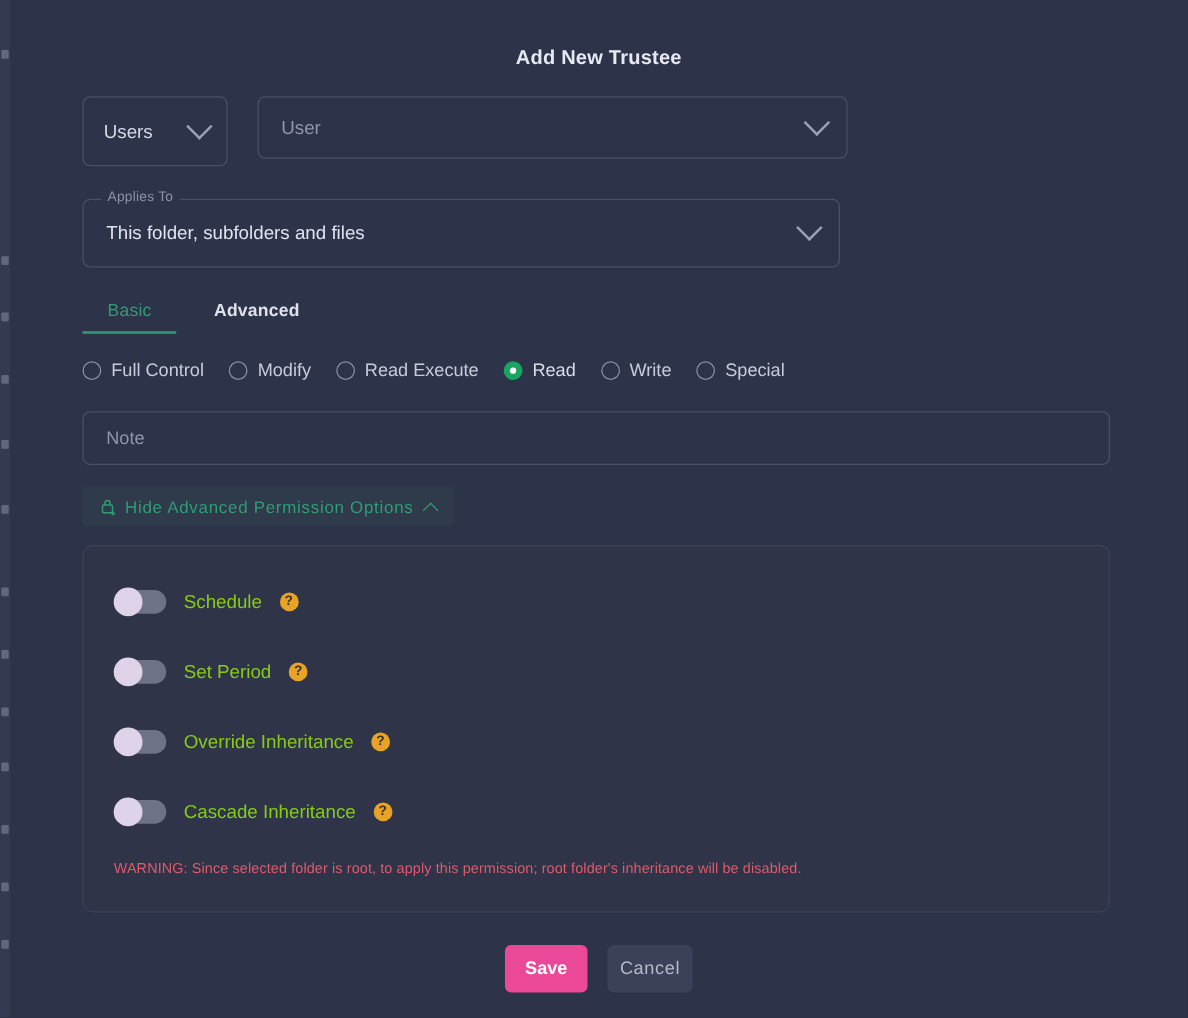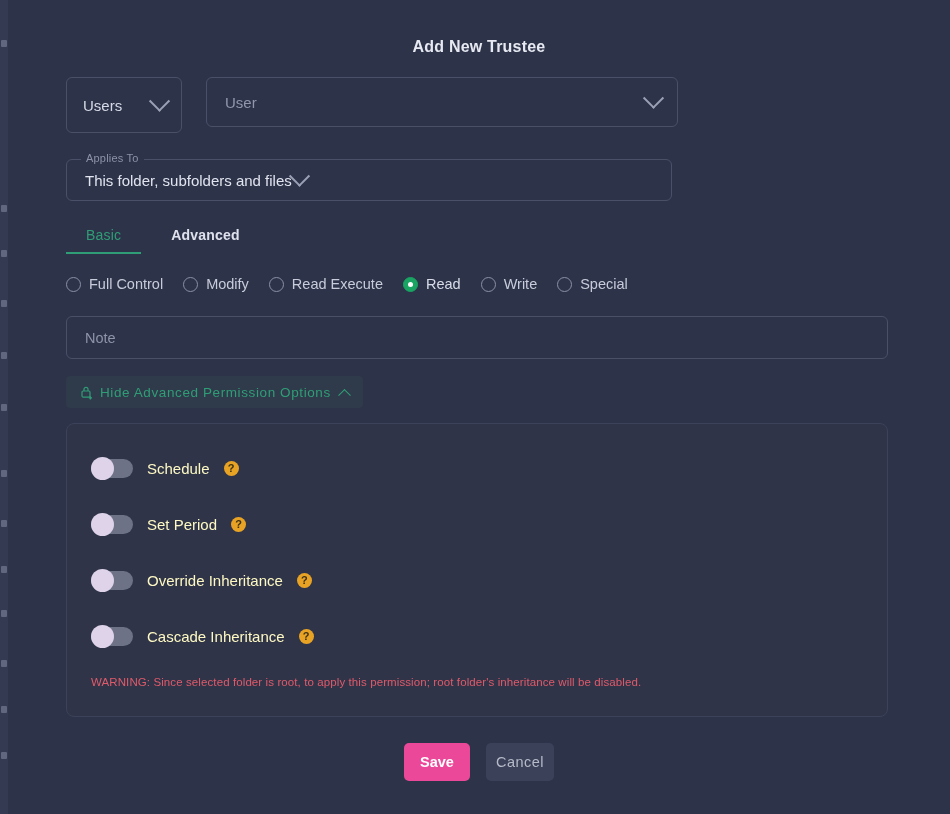--- a/index.html
+++ b/index.html
@@ -56,44 +56,44 @@
   .chev{
     width:13px;height:13px;border-right:2px solid #9ba0b5;border-bottom:2px solid #9ba0b5;
     transform:rotate(45deg) translate(-3px,-3px);
     flex:0 0 auto;
   }
 
   
   .applies-wrap{padding:26px 0 0 58px;}
   .fieldset{
     box-sizing:border-box;
-    position:relative;width:606px;height:42px;
+    position:relative;width:606px;height:55px;
     border:1px solid #4a5068;border-radius:6px;
-    display:flex;align-items:center;
+    display:flex;align-items:center;justify-content:space-between;
     padding:0 16px 0 18px;
   }
   .legend{
     position:absolute;top:-8px;left:14px;
     background:#2d3349;padding:0 5px;
     font-size:11px;color:#8d92a8;letter-spacing:.2px;
   }
   .applies-val{font-size:15px;color:#e1e4ef;}
 
   
   .tabs{display:flex;gap:10px;padding:22px 0 0 58px;}
   .tab{
     font-size:14px;padding:4px 20px 9px 20px;
     color:#dfe2ed;font-weight:bold;letter-spacing:.2px;
     border-bottom:2px solid transparent;cursor:pointer;
   }
   .tab.active{color:#2f9e77;font-weight:normal;border-bottom-color:#2f9e77;}
 
   
   .radios{display:flex;align-items:center;gap:20px;padding:22px 0 0 58px;}
-  .radio{display:flex;align-items:flex-end;gap:8px;cursor:pointer;}
+  .radio{display:flex;align-items:flex-start;gap:8px;cursor:pointer;}
   .dot{
     width:15px;height:15px;border-radius:50%;
     border:1.6px solid #8b90a6;box-sizing:border-box;
     display:flex;align-items:center;justify-content:center;
   }
   .radio.checked .dot{border-color:#19a463;background:#19a463;}
   .radio.checked .dot:after{content:"";width:5px;height:5px;border-radius:50%;background:#ffffff;}
   .radio span{font-size:14.5px;color:#c8ccda;}
   .radio.checked span{color:#d9dce8;}
 
@@ -133,21 +133,21 @@
   }
   .togrow{display:flex;align-items:center;gap:14px;height:32px;margin-bottom:24px;}
   .switch{
     width:42px;height:19px;border-radius:10px;background:#6d7287;
     position:relative;flex:0 0 auto;cursor:pointer;
   }
   .switch .knob{
     position:absolute;left:0;top:-2px;width:23px;height:23px;border-radius:50%;
     background:#ded3e8;
   }
-  .togrow label{font-size:15px;color:#fef9c3;}
+  .togrow label{font-size:15px;color:#84cc16;}
   .q{
     width:15px;height:15px;border-radius:50%;background:#e8a325;
     color:#3a3116;font-size:11px;font-weight:bold;line-height:15px;
     text-align:center;flex:0 0 auto;cursor:pointer;
     font-family:"Liberation Sans","DejaVu Sans",sans-serif;
   }
   .warn{
     margin-top:22px;font-size:11.5px;color:#e05a6a;letter-spacing:.1px;
   }
 

